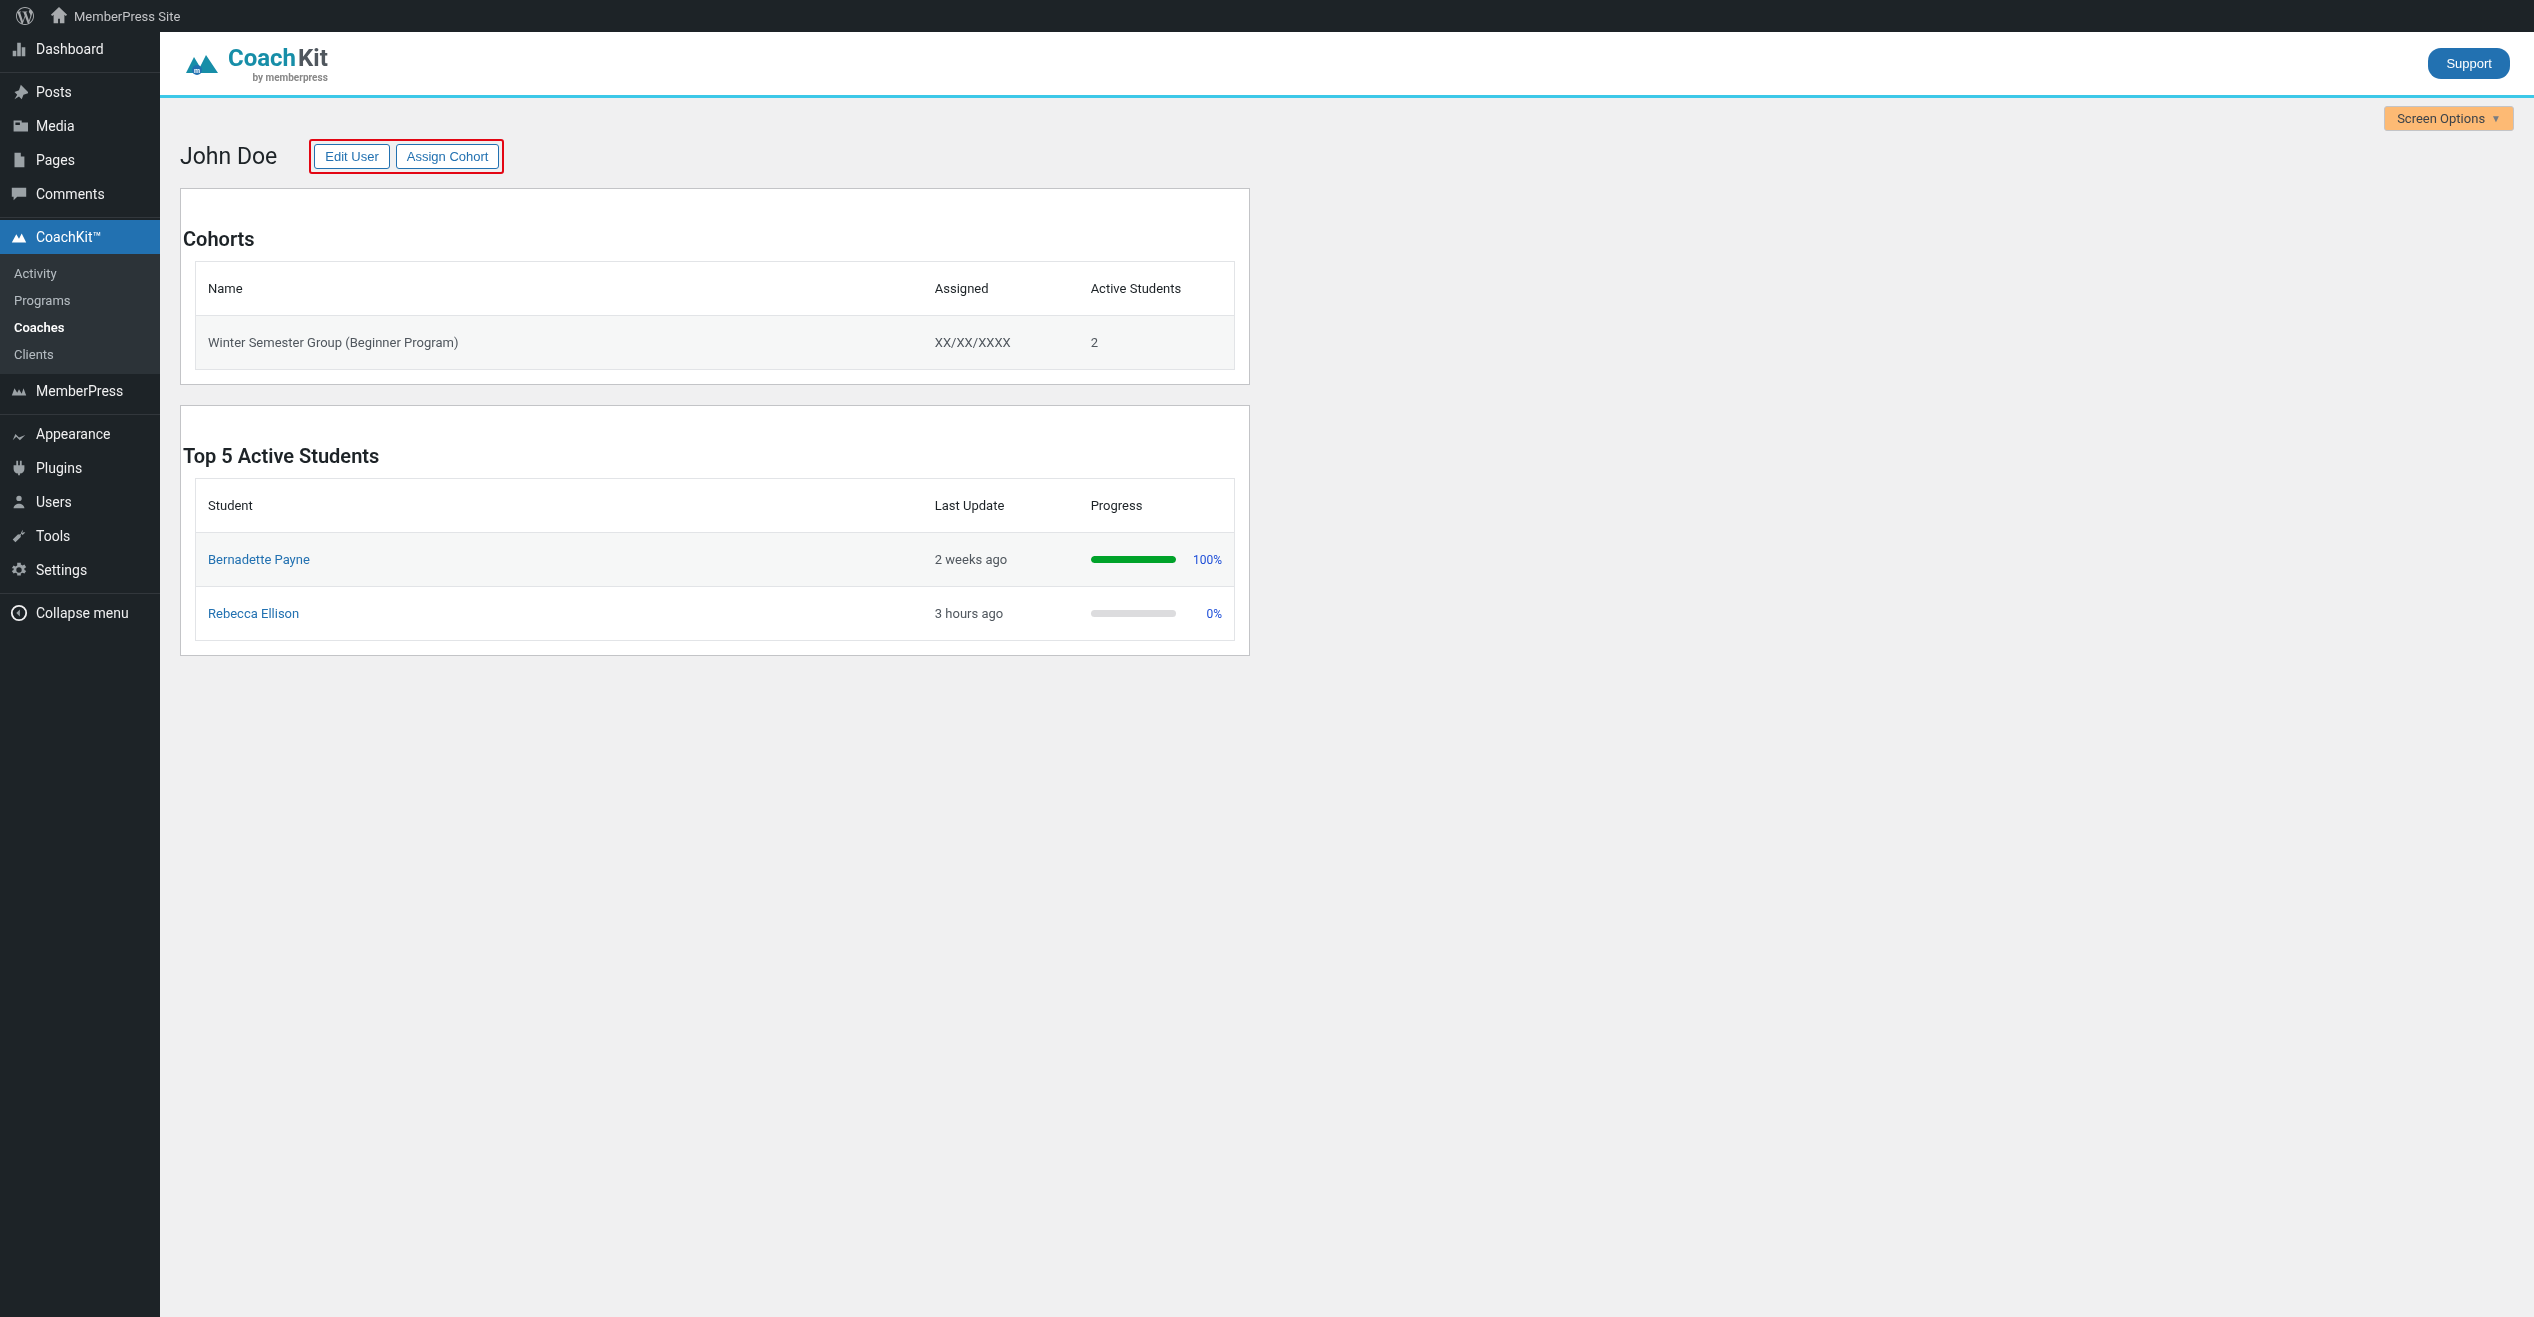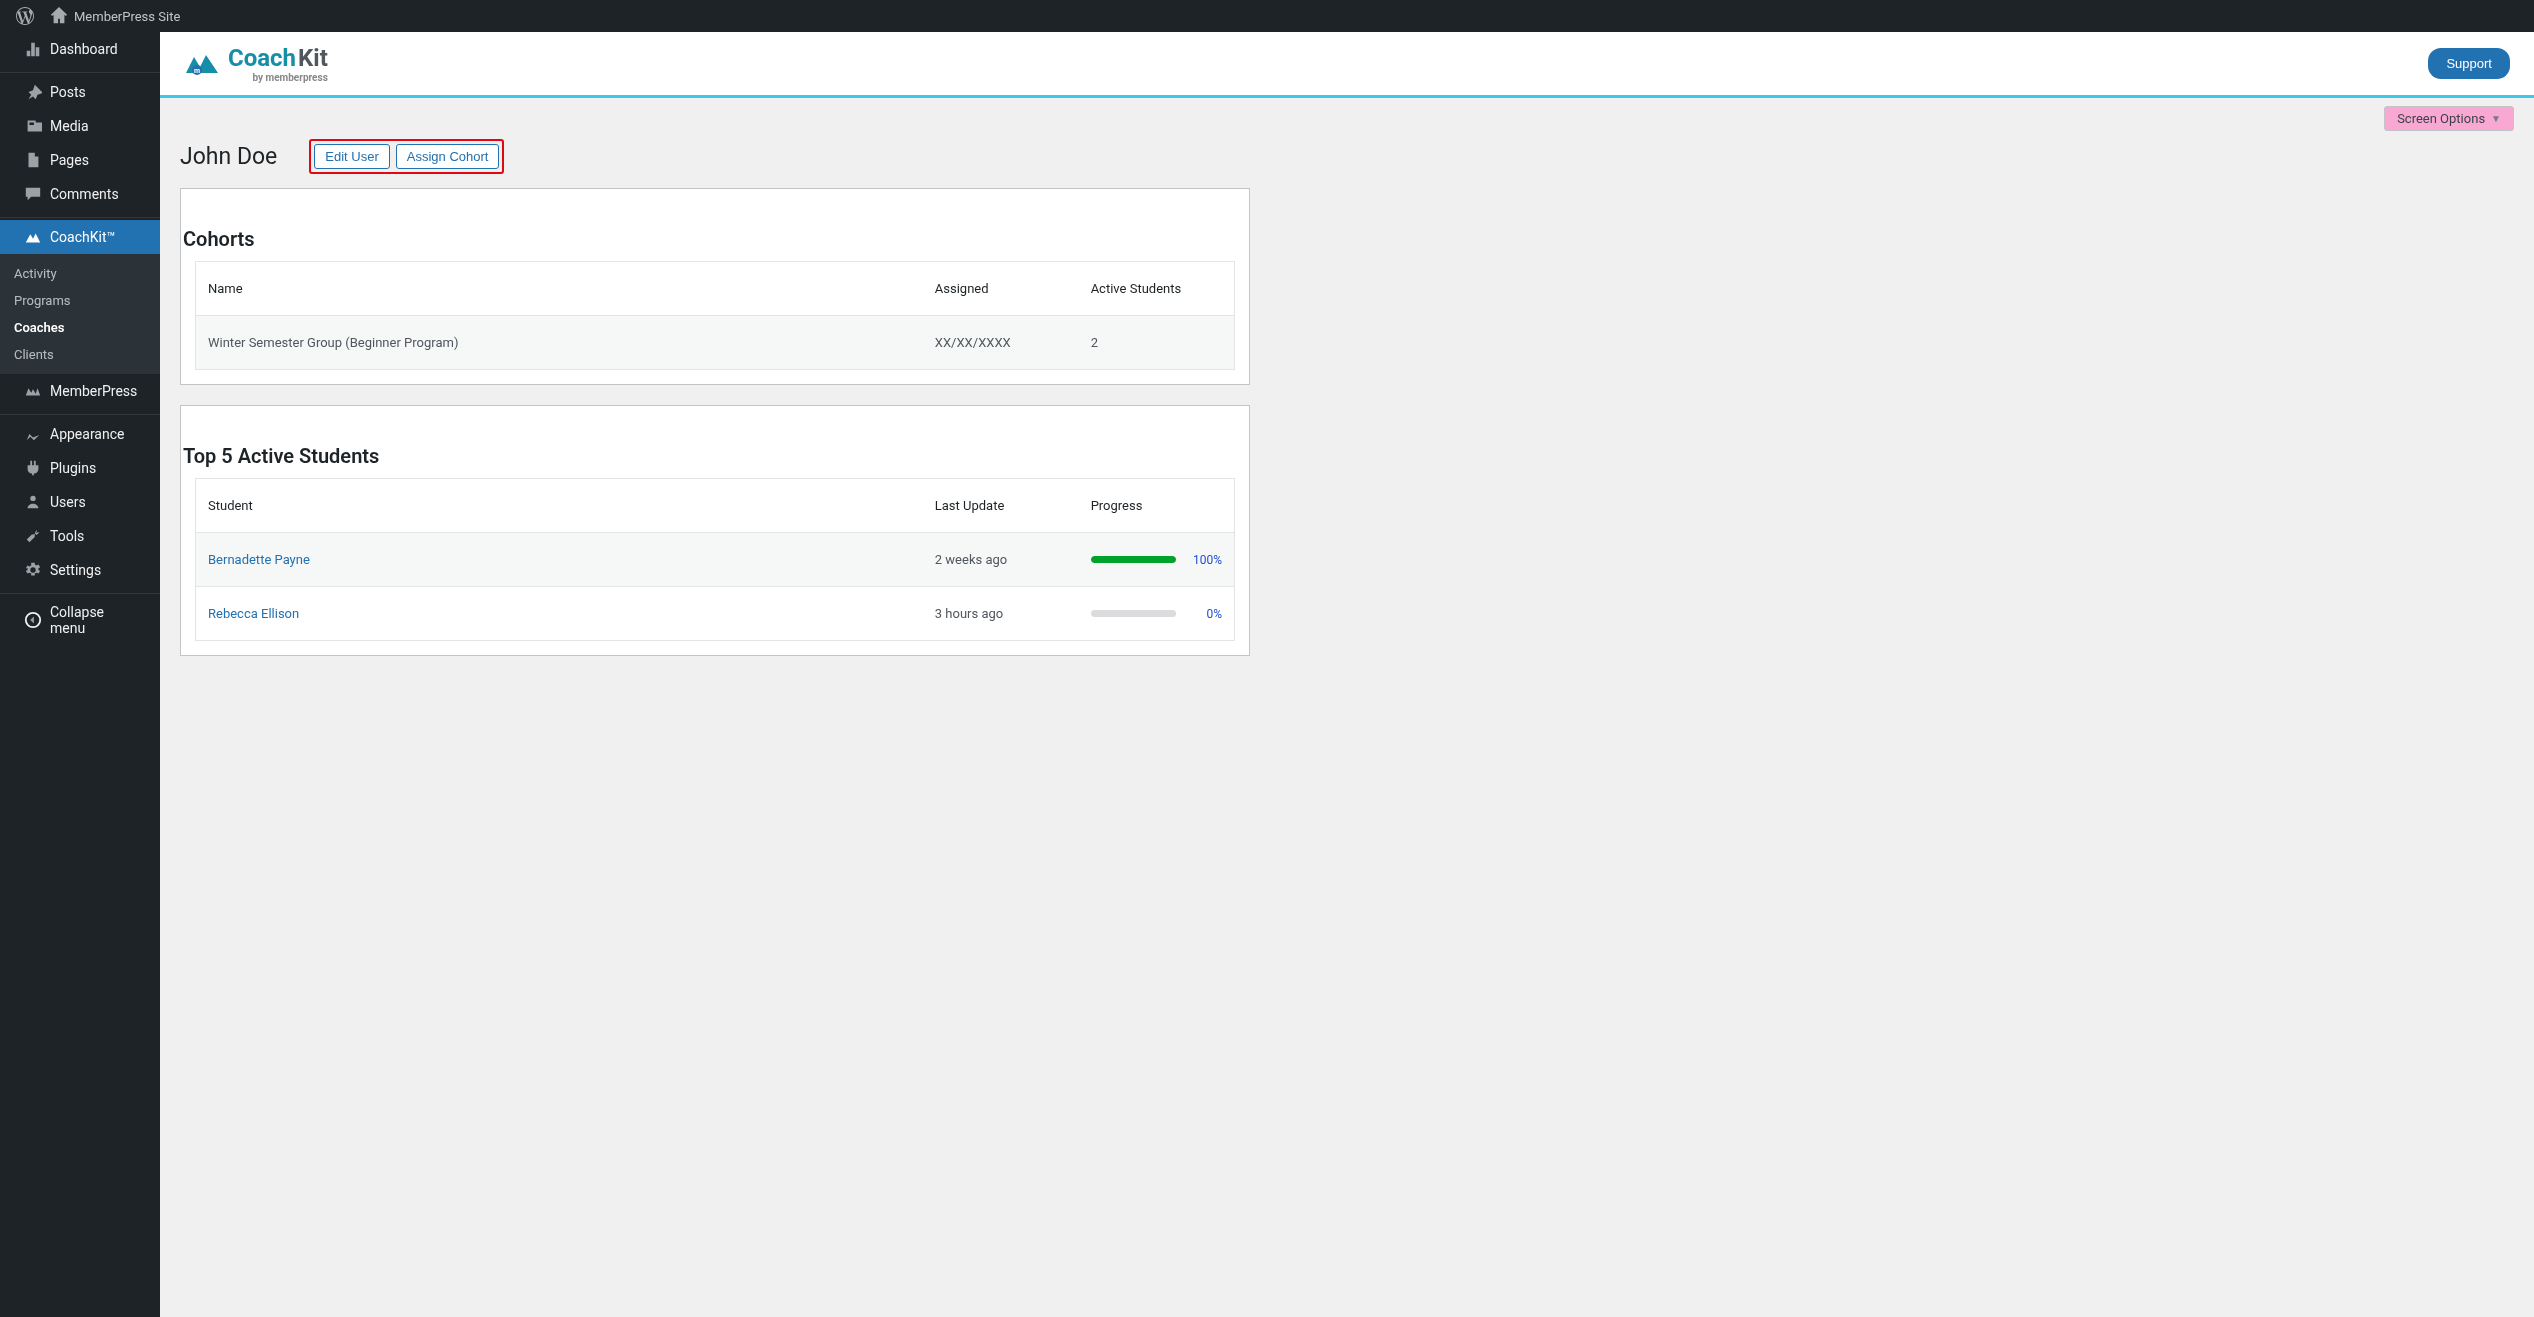--- a/index.html
+++ b/index.html
@@ -6,40 +6,40 @@
 body { font-family:-apple-system,BlinkMacSystemFont,"Segoe UI",Roboto,sans-serif; font-size:13px; color:#3c434a; background:#f0f0f1; }
 
 
 .admin-bar { height:32px; background:#1d2327; color:#c3c4c7; display:flex; align-items:center; padding:0 8px; font-size:13px; }
 .admin-bar-item { display:flex; align-items:center; gap:6px; padding:0 8px; cursor:pointer; }
 .admin-bar-item svg { width:18px; height:18px; fill:#a7aaad; }
 
 
 .app { display:flex; height:calc(100vh - 32px); }
 .sidebar { width:160px; background:#1d2327; color:#f0f0f1; display:flex; flex-direction:column; font-size:14px; position:relative; }
-.menu-item { display:flex; align-items:center; gap:8px; padding:8px 24px; color:#f0f0f1; cursor:pointer; }
+.menu-item { display:flex; align-items:center; gap:8px; padding:8px 10px; color:#f0f0f1; cursor:pointer; }
 .menu-item svg { width:18px; height:18px; fill:rgba(240,246,252,.6); flex-shrink:0; }
 .menu-item.active { background:#2271b1; color:#fff; position:relative; }
 .menu-item.active svg { fill:#fff; }
 .menu-item.active::after { content:""; position:absolute; right:-8px; top:50%; transform:translateY(-50%); border:8px solid transparent; border-right-color:#f0f0f1; }
 .submenu { background:#2c3338; padding:6px 0; }
 .submenu-item { display:block; padding:6px 12px 6px 14px; color:rgba(240,246,252,.7); font-size:13px; cursor:pointer; }
 .submenu-item.current { color:#fff; font-weight:600; }
 .menu-sep { height:5px; border-bottom:1px solid #32373c; margin:2px 0; }
 
 
 .main { flex:1; display:flex; flex-direction:column; overflow:auto; }
 .top-header { background:#fff; padding:12px 24px; display:flex; align-items:center; justify-content:space-between; border-bottom:3px solid #3cc8e8; }
 .logo-wrap { display:flex; align-items:center; gap:8px; }
 .logo-text { font-size:24px; font-weight:700; color:#178ea8; display:flex; align-items:center; gap:2px; }
 .logo-sub { font-size:10px; color:#888; margin-left:auto; align-self:flex-end;font-weight:bold; }
 .support-btn { background:#2271b1; color:#fff; border:none; padding:8px 18px; border-radius:13px; font-size:13px; cursor:pointer; }
 
 .screen-options-wrap { display:flex; justify-content:flex-end; padding:8px 20px 0; }
-.screen-options { background:#f9a8d4; border:1px solid #c3c4c7; border-radius:3px; padding:4px 12px; font-size:13px; display:flex; align-items:center; gap:6px; cursor:pointer; }
+.screen-options { background:#fdba74; border:1px solid #c3c4c7; border-radius:3px; padding:4px 12px; font-size:13px; display:flex; align-items:center; gap:6px; cursor:pointer; }
 .screen-options::after { content:"▼"; font-size:10px; color:#787c82; }
 
 .content { padding:8px 20px 20px; }
 .page-head { display:flex; align-items:center; gap:8px; margin-bottom:14px; }
 .page-title { font-size:23px; font-weight:400; color:#1d2327; }
 .action-btn { border:1px solid #2271b1; color:#2271b1; background:#fff; padding:4px 10px; border-radius:3px; font-size:13px; cursor:pointer; }
 .highlight-box { border:2px solid #e30613; border-radius:3px; padding:3px; display:flex; gap:6px;margin-left:24px; }
 
 .panel { background:#fff; border:1px solid #c3c4c7; margin-bottom:20px; max-width:1070px; }
 .panel-title { font-size:20px; font-weight:600; padding:10px 2px; color:#1d2327;margin-top:28px; }

